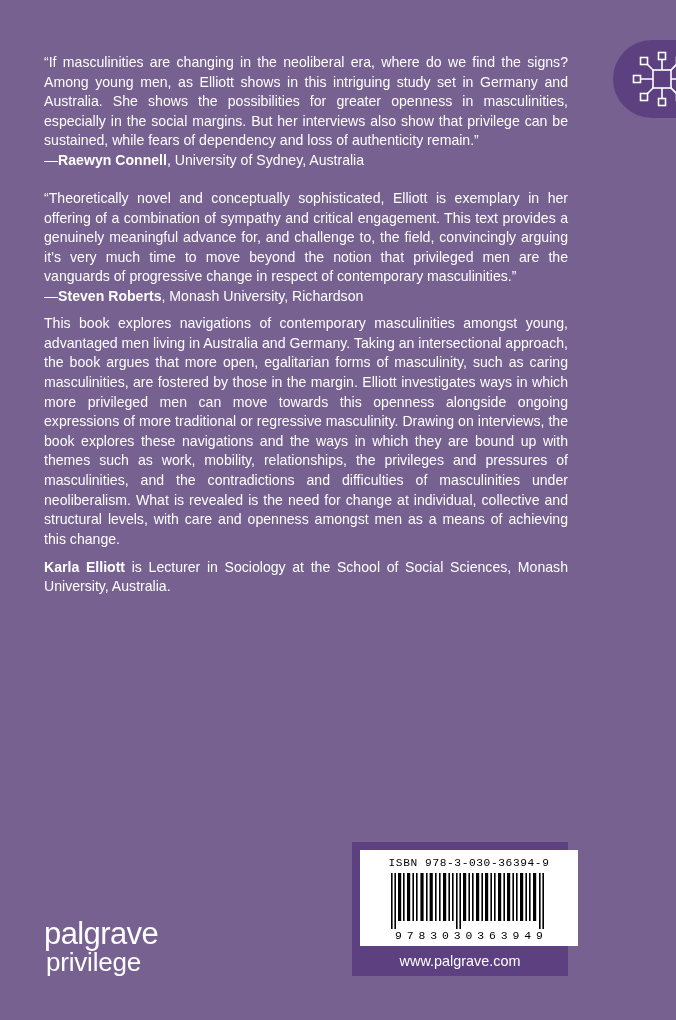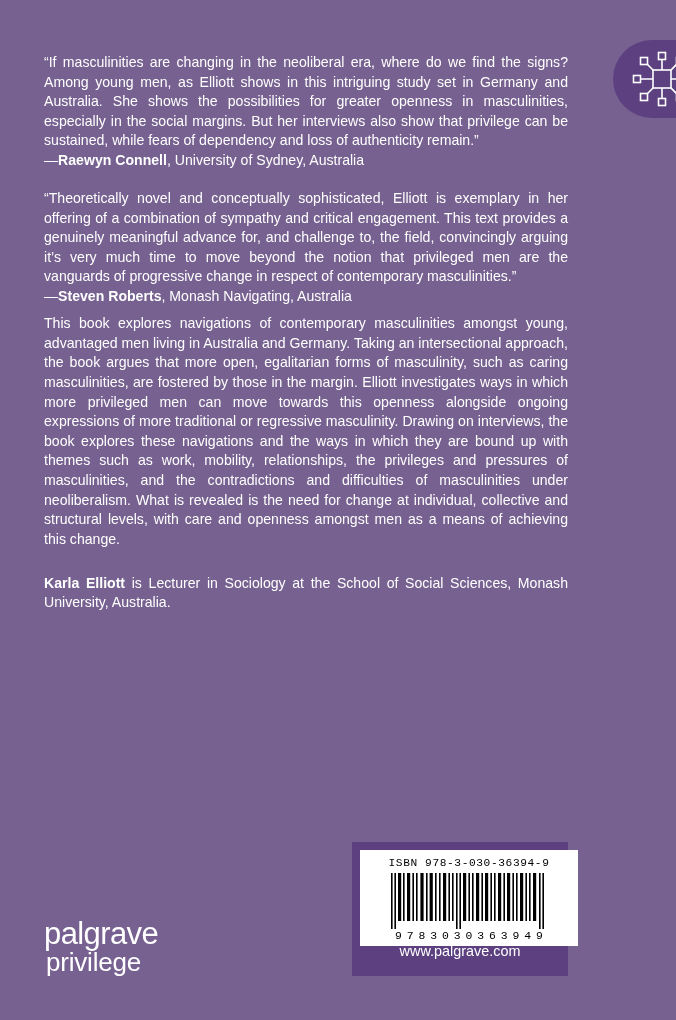--- a/index.html
+++ b/index.html
@@ -82,21 +82,21 @@
 
   .blurb {
     font-size: 14.1px;
     line-height: 1.392;
     text-align: justify;
     text-justify: inter-word;
     margin: 0;
   }
   .blurb-main { margin-top: 8px; }
   .blurb-audience { margin-top: 19px; }
-  .blurb-author { margin-top: 24px; }
+  .blurb-author { margin-top: 8px; }
 
   .blurb .ital { font-style: italic; }
   .blurb .bold { font-weight: bold; }
 
   
   .wordmark {
     position: absolute;
     left: 44px;
     top: 919px;
     width: 200px;
@@ -157,21 +157,21 @@
     margin: 1px auto 0 auto;
     color: #000000;
     font-family: "Liberation Mono", "DejaVu Sans Mono", monospace;
     font-size: 11.4px;
     letter-spacing: 0px;
   }
   .digits span { display: block; }
   .url-bar {
     position: absolute;
     left: 0;
-    bottom: 10px;
+    bottom: 0;
     width: 100%;
     height: 30px;
     line-height: 30px;
     text-align: center;
     color: #ffffff;
     font-size: 14.4px;
   }
 </style>
 </head>
 <body>
@@ -206,21 +206,21 @@
 </div>
 
 <div class="col">
 
 
 
   <p class="quote quote-1">“If masculinities are changing in the neoliberal era, where do we find the signs? Among young men, as Elliott shows in this intriguing study set in Germany and Australia. She shows the possibilities for greater openness in masculinities, especially in the social margins. But her interviews also show that privilege can be sustained, while fears of dependency and loss of authenticity remain.”</p>
   <p class="attrib"><span>—</span><span class="who">Raewyn Connell</span><span>, University of Sydney, Australia</span></p>
 
   <p class="quote quote-2">“Theoretically novel and conceptually sophisticated, Elliott is exemplary in her offering of a combination of sympathy and critical engagement. This text provides a genuinely meaningful advance for, and challenge to, the field, convincingly arguing it’s very much time to move beyond the notion that privileged men are the vanguards of progressive change in respect of contemporary masculinities.”</p>
-  <p class="attrib"><span>—</span><span class="who">Steven Roberts</span><span>, Monash Navigating, Australia</span></p>
+  <p class="attrib"><span>—</span><span class="who">Steven Roberts</span><span>, Monash University, Richardson</span></p>
 
   <p class="blurb blurb-main">This book explores navigations of contemporary masculinities amongst young, advantaged men living in Australia and Germany. Taking an intersectional approach, the book argues that more open, egalitarian forms of masculinity, such as caring masculinities, are fostered by those in the margin. Elliott investigates ways in which more privileged men can move towards this openness alongside ongoing expressions of more traditional or regressive masculinity. Drawing on interviews, the book explores these navigations and the ways in which they are bound up with themes such as work, mobility, relationships, the privileges and pressures of masculinities, and the contradictions and difficulties of masculinities under neoliberalism. What is revealed is the need for change at individual, collective and structural levels, with care and openness amongst men as a means of achieving this change.</p>
 
 
   <p class="blurb blurb-author"><span class="bold">Karla Elliott</span><span> is Lecturer in Sociology at the School of Social Sciences, Monash University, Australia.</span></p>
 
 </div>
 
 <div class="wordmark">
   <span class="wm-1">palgrave</span>

